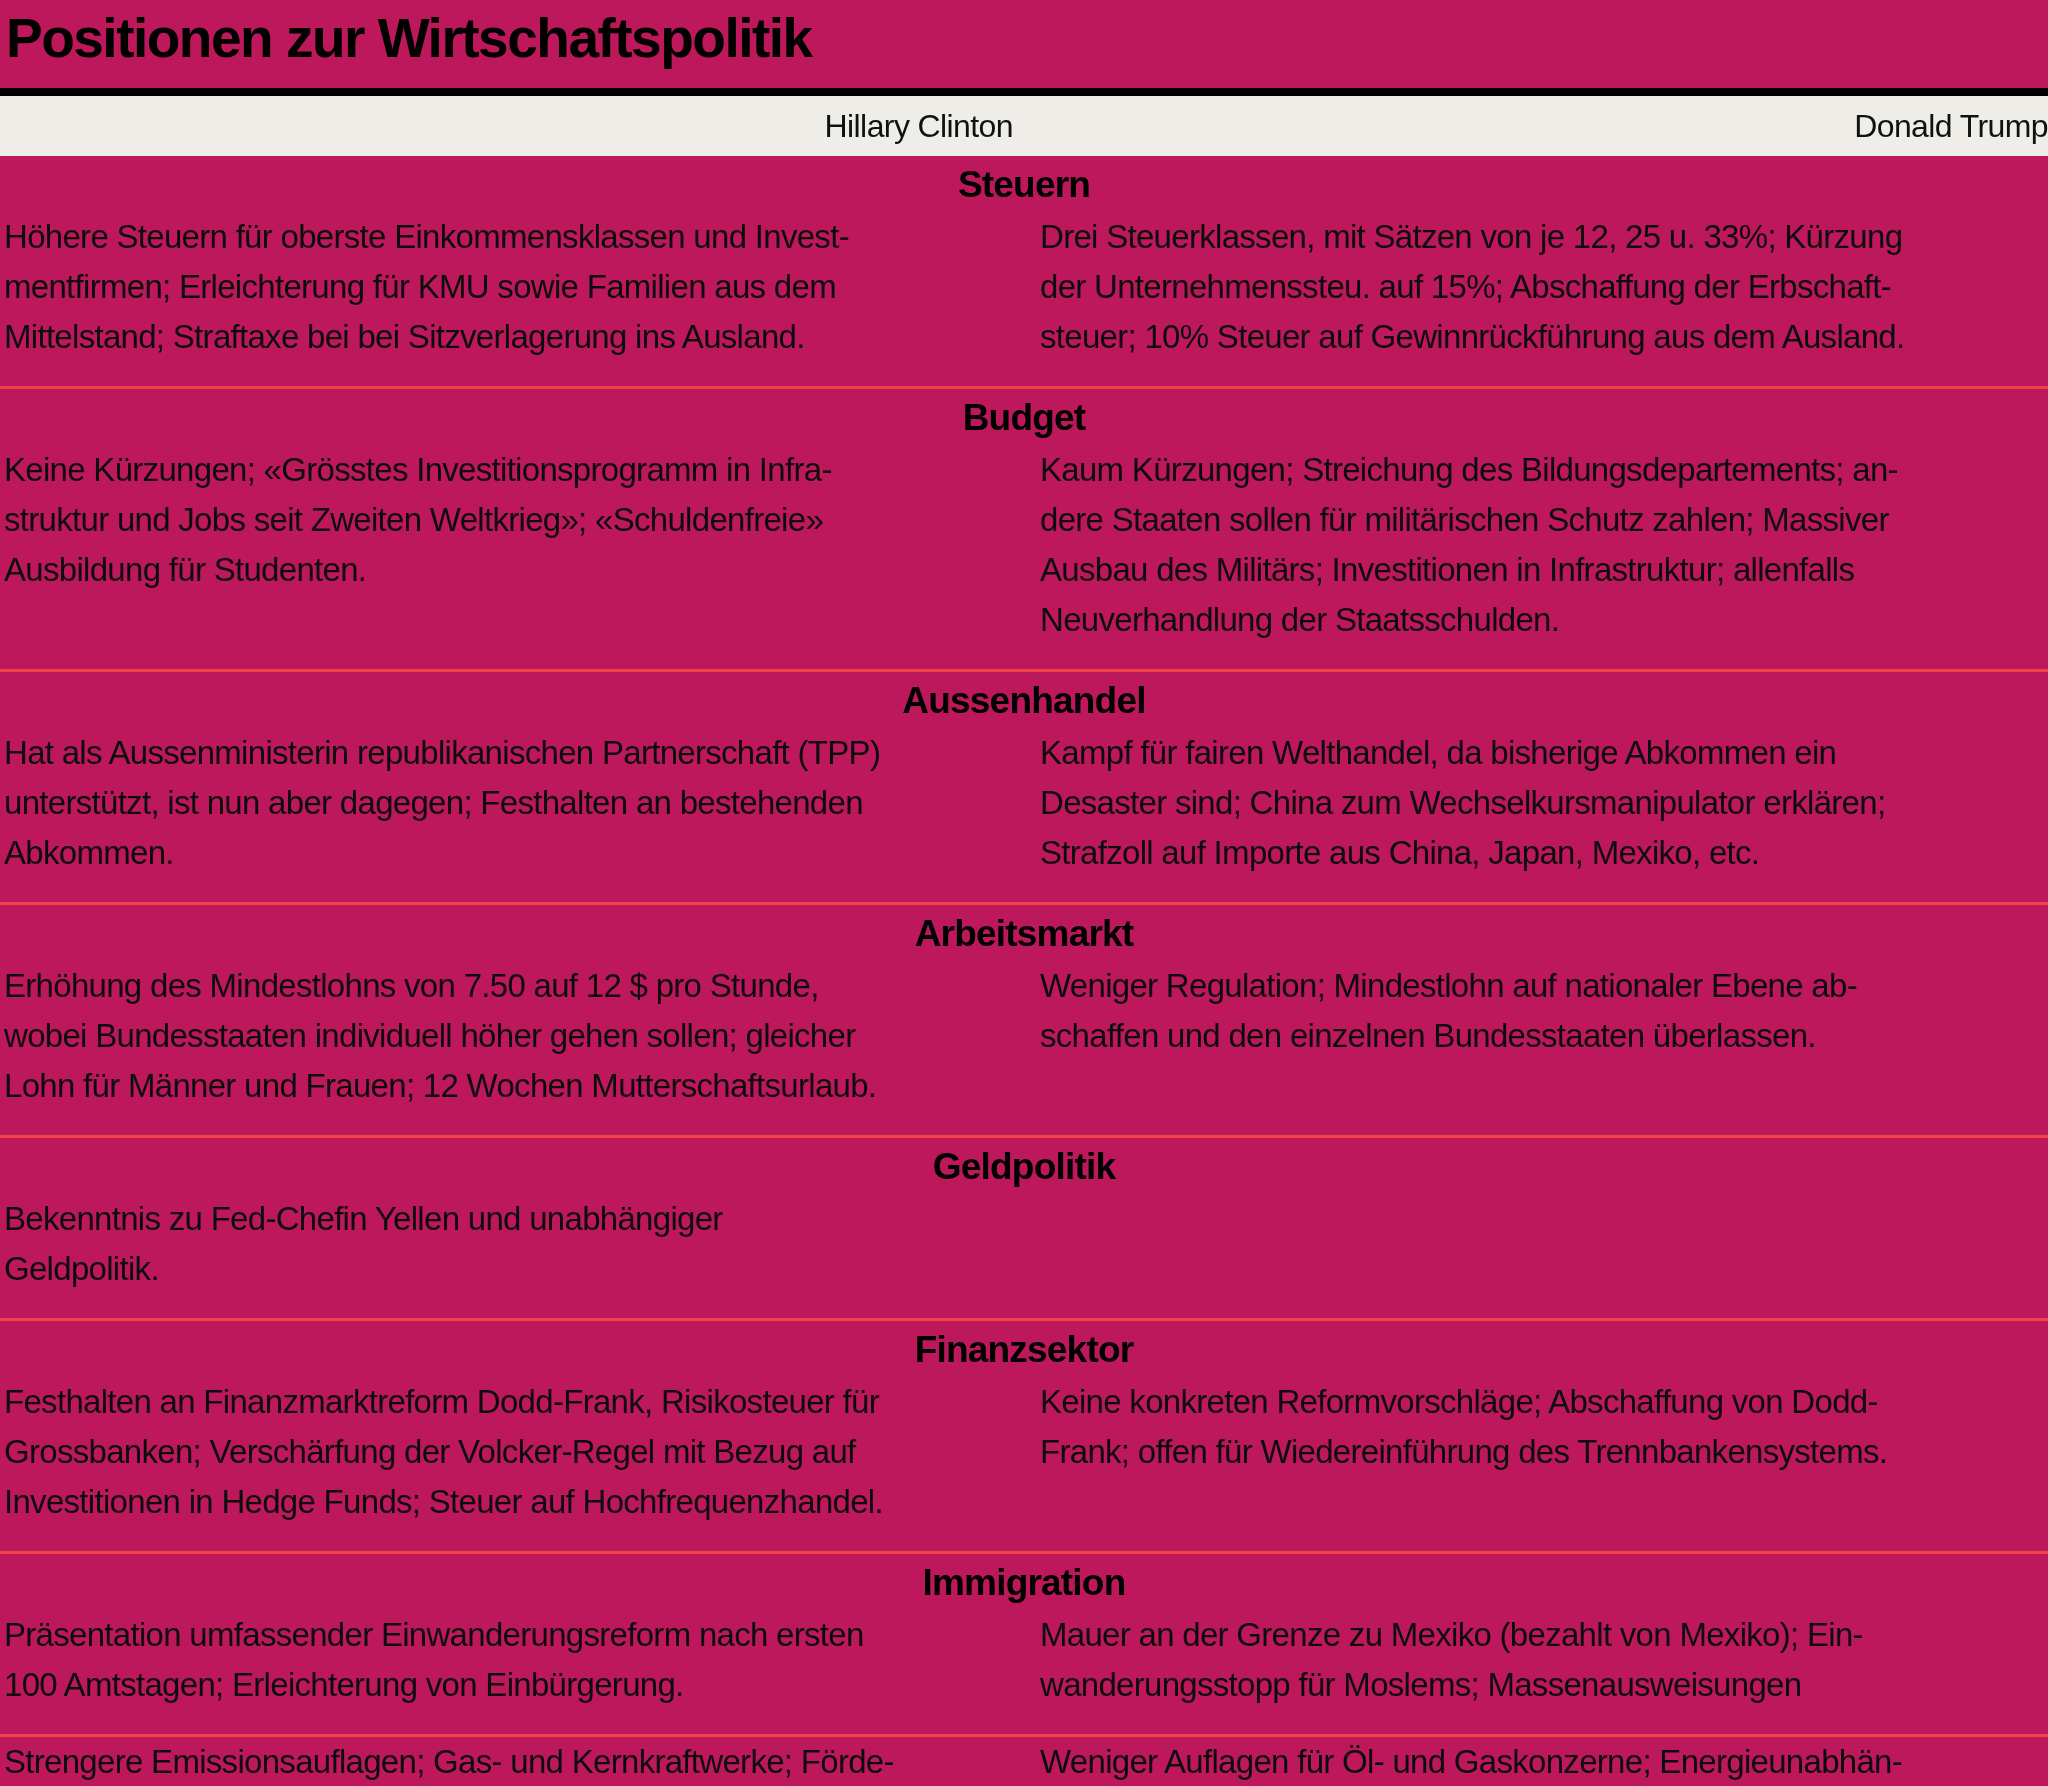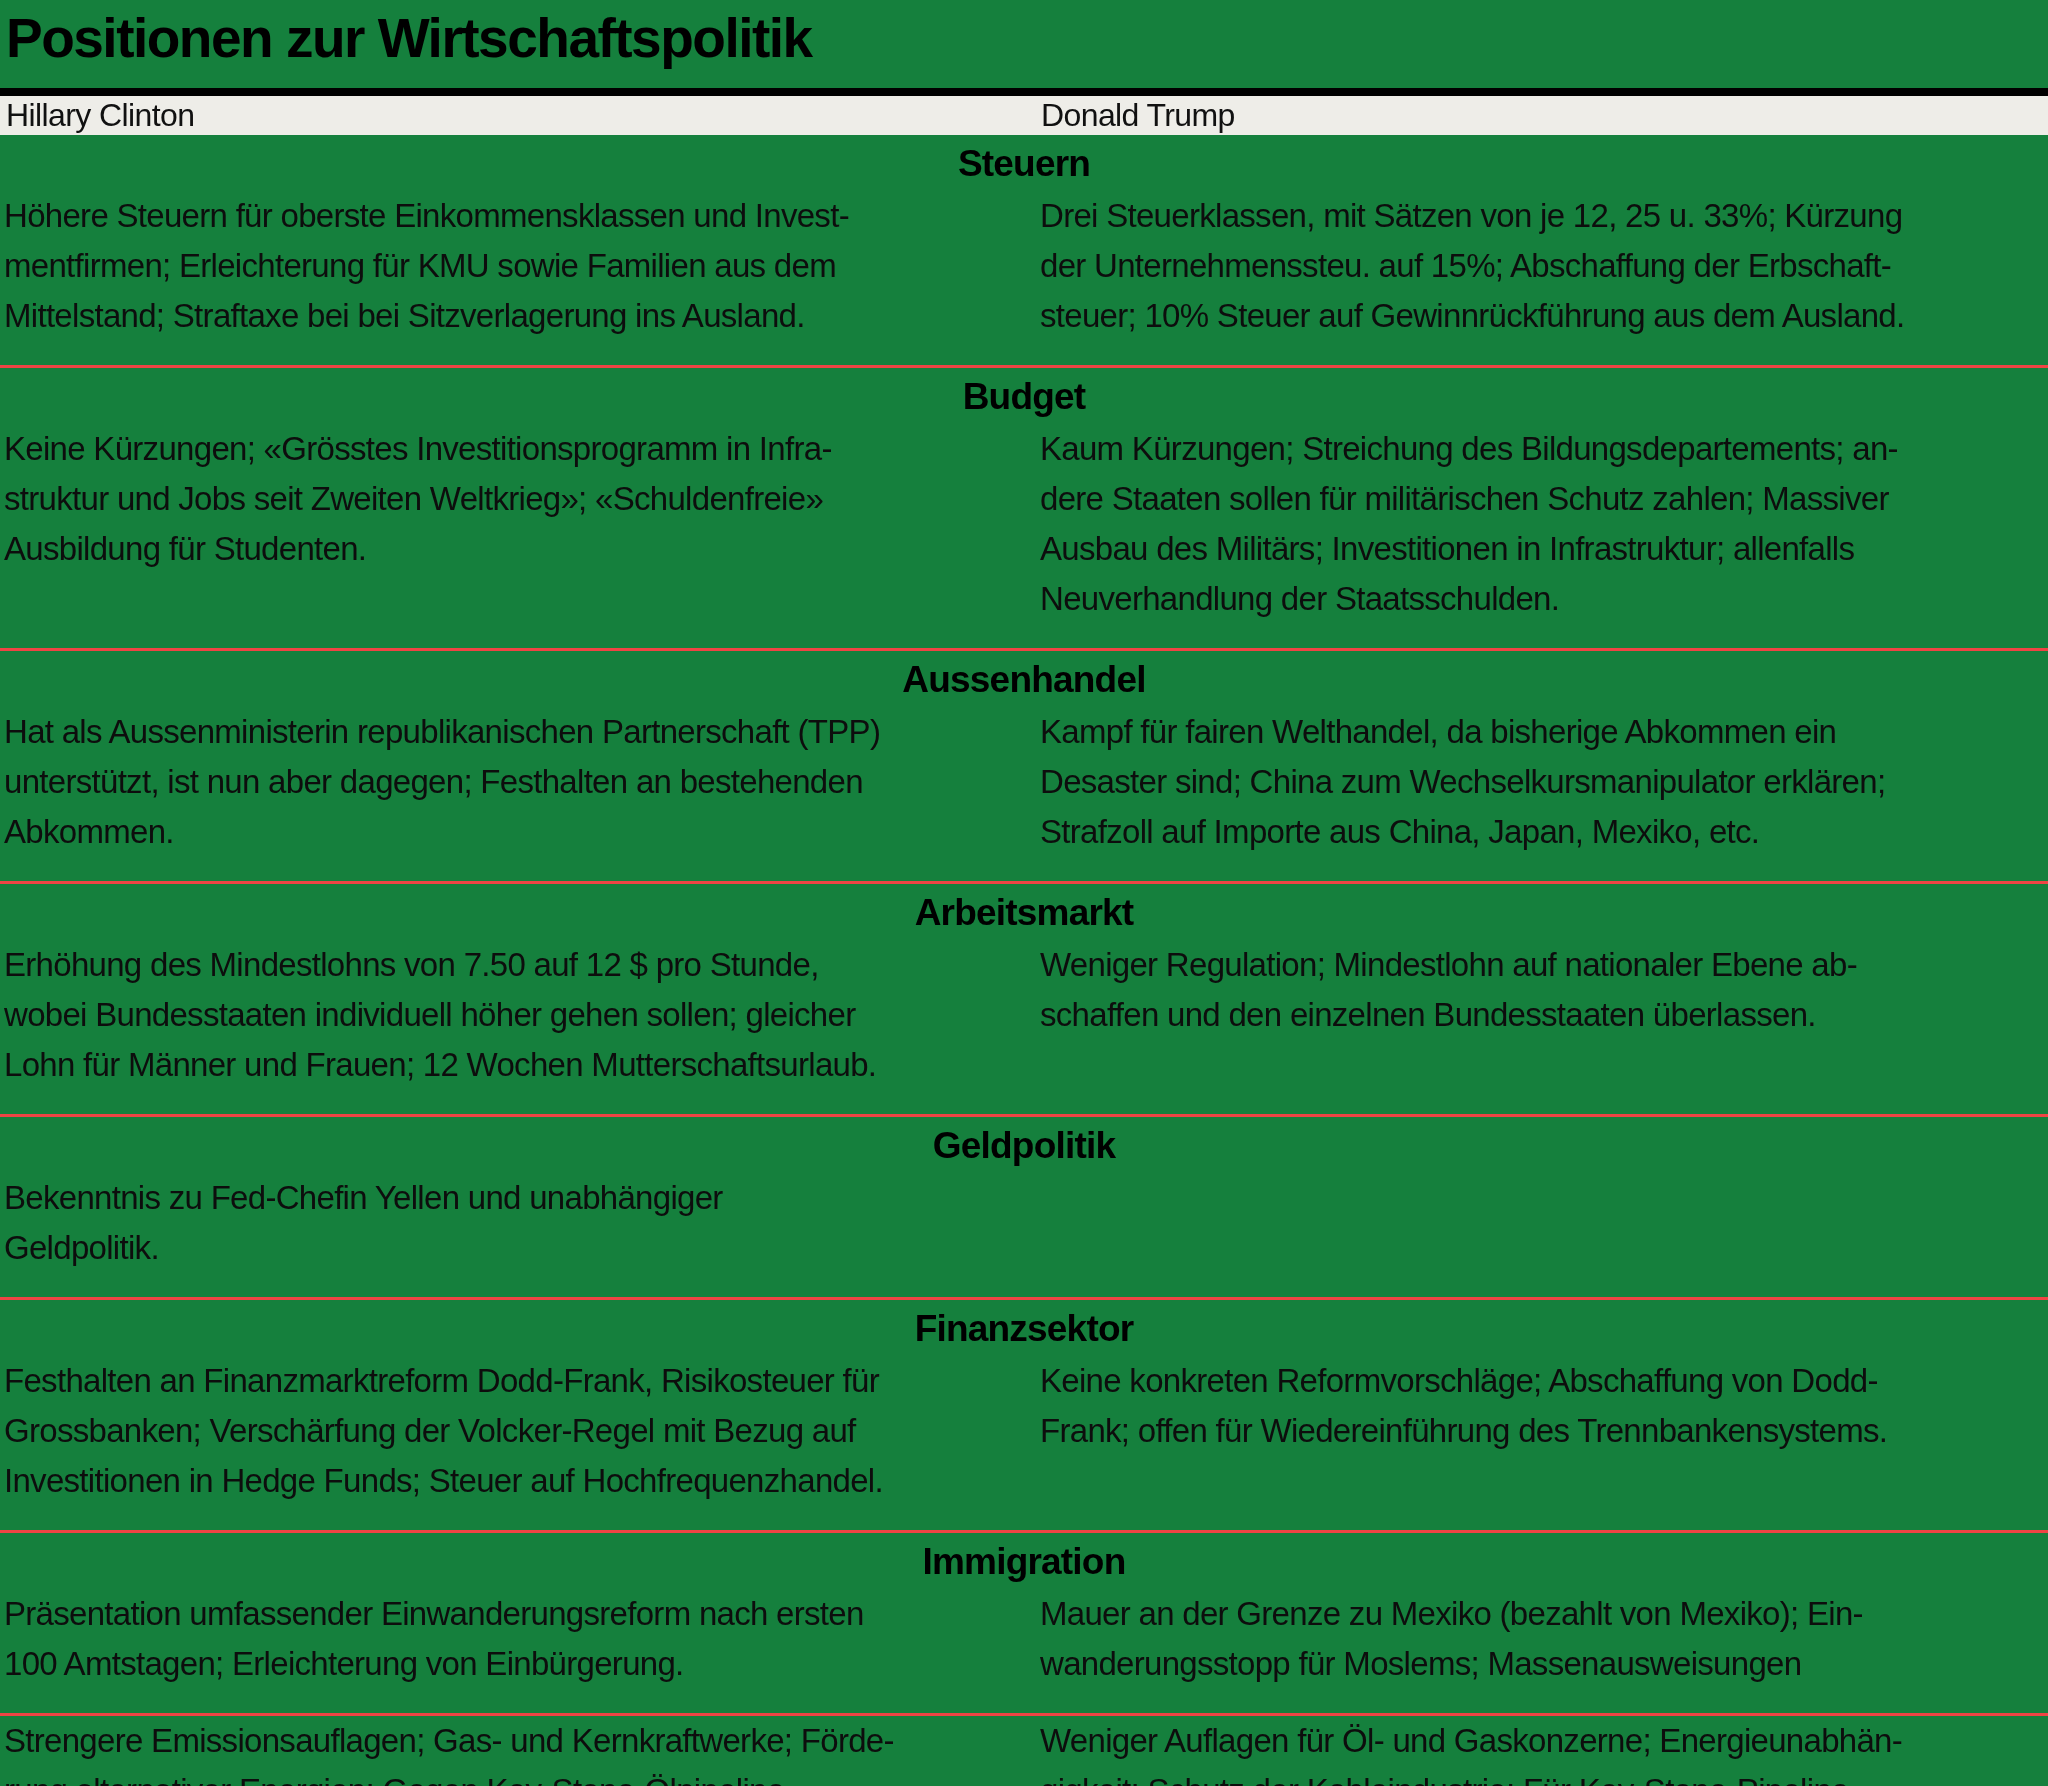--- a/index.html
+++ b/index.html
@@ -7,21 +7,21 @@
     padding: 0;
     background: #ffffff;
     font-family: "Liberation Sans", sans-serif;
     color: #0d0d0d;
   }
   .page {
     position: relative;
     width: 2048px;
     height: 1786px;
     overflow: hidden;
-    background: #15803d;
+    background: #be185d;
     box-sizing: border-box;
   }
   .title {
     margin: 0;
     padding: 6px 4px 0 6px;
     font-size: 55px;
     line-height: 64px;
     font-weight: bold;
     letter-spacing: -1.5px;
     color: #000000;
@@ -29,23 +29,24 @@
   .title-rule {
     height: 8px;
     background: #000000;
     margin-top: 18px;
   }
   .cols-header {
     display: grid;
     grid-template-columns: 1fr 1fr;
     column-gap: 28px;
     background: #eeede8;
-    height: 39px;
+    height: 60px;
     align-items: center;
     padding: 0 0 0 6px;
+    text-align: right;
   }
   .cols-header .col-label {
     font-size: 32px;
     letter-spacing: -0.6px;
     color: #111111;
     white-space: nowrap;
   }
   section.topic {
     border-bottom: 3px solid #ef4444;
   }

